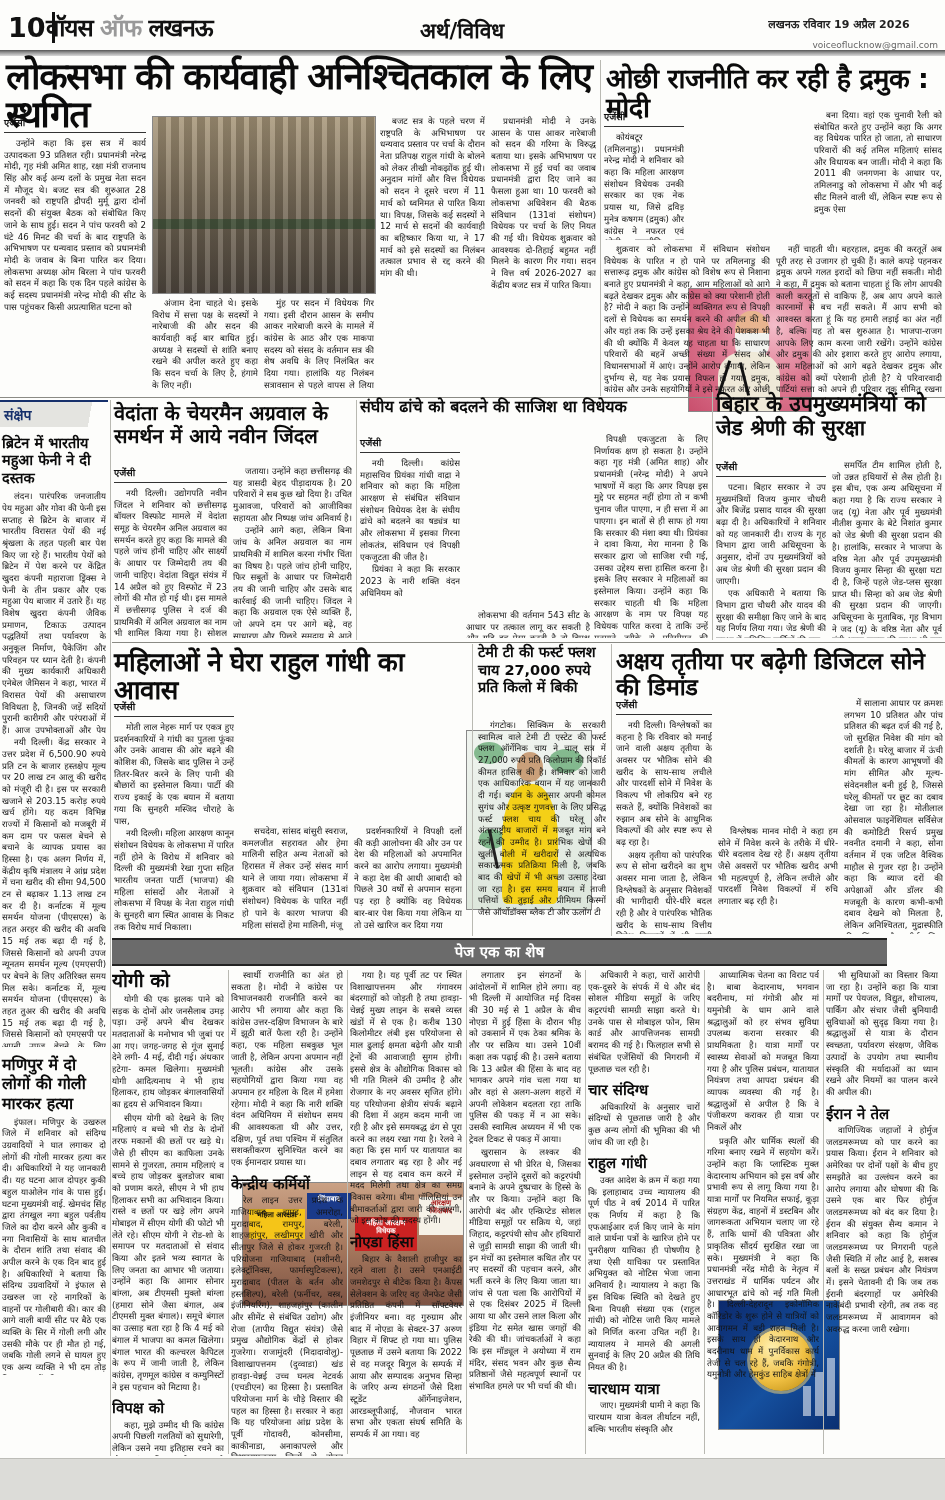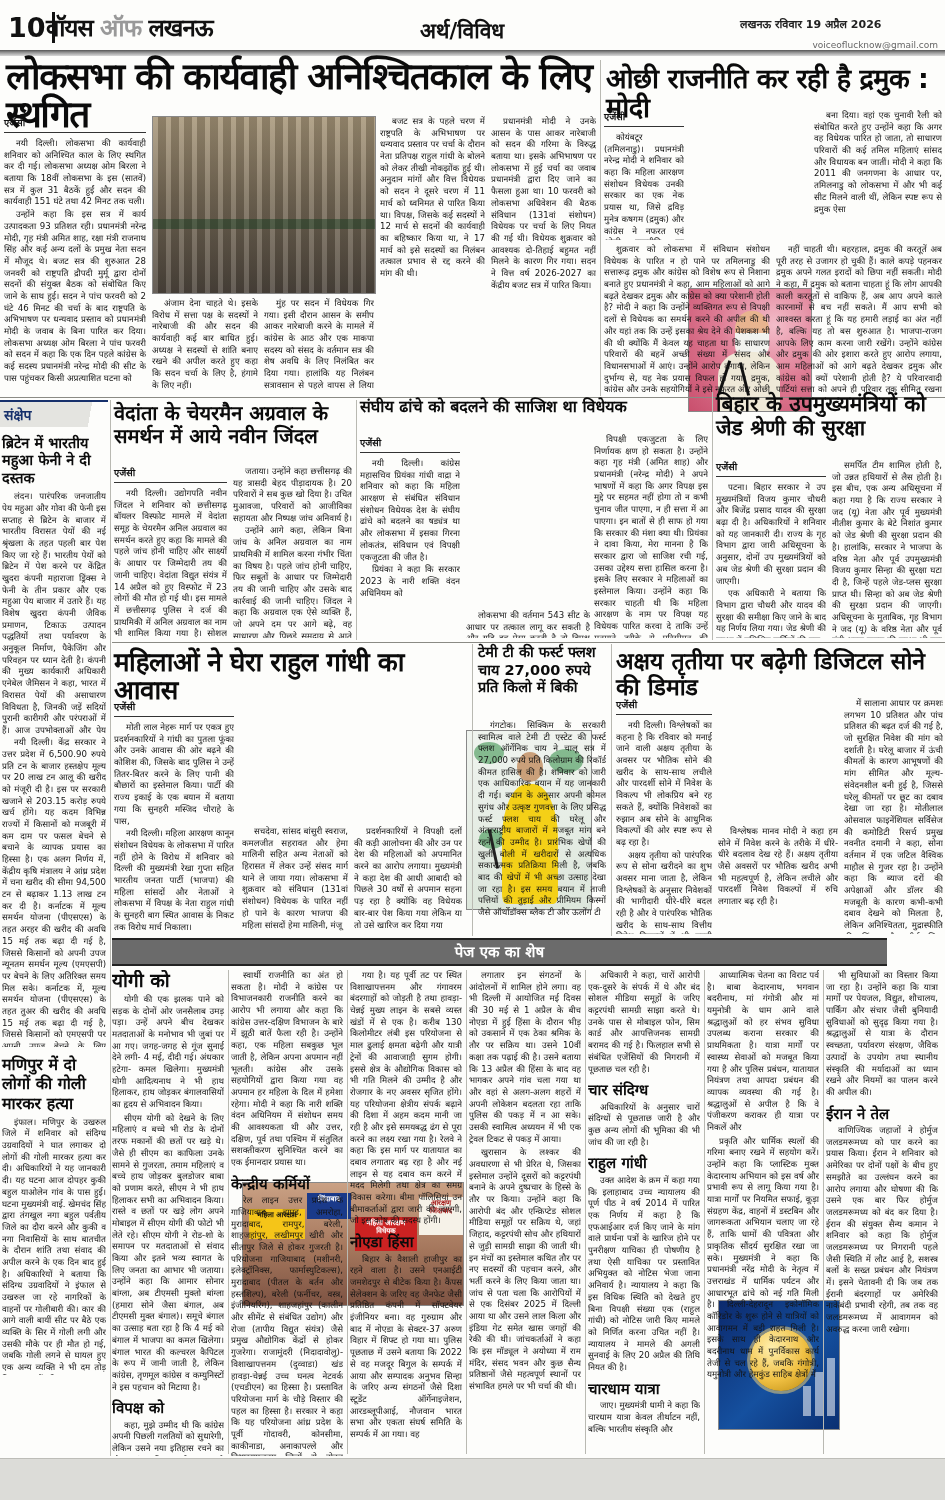--- a/index.html
+++ b/index.html
@@ -3,21 +3,21 @@
 <meta charset="utf-8">
 <style>
   html,body{margin:0;padding:0;}
   body{width:945px;height:1500px;position:relative;background:#fdfdfb;font-family:"DejaVu Sans","Liberation Sans",sans-serif;overflow:hidden;}
   .abs{position:absolute;}
   
   .pagenum{font-size:27px;font-weight:800;border-right:3px solid #111;padding-right:6px;color:#111;}
   .masthead{font-size:24px;font-weight:800;letter-spacing:-1px;color:#111;white-space:nowrap;}
   .masthead .mid{color:#999;}
   .section-title{font-size:21px;font-weight:800;color:#111;}
-  .dateline{font-size:11px;font-weight:700;color:#222;text-align:left;}
+  .dateline{font-size:11px;font-weight:700;color:#222;text-align:center;}
   .email{font-size:9px;color:#666;text-align:right;}
   .toprule{background:linear-gradient(180deg,#555 0%,#999 45%,#d8d8d8 100%);height:6px;}
   
   .h-xl{font-weight:800;color:#0b0b0b;letter-spacing:-1.5px;line-height:1.02;}
   .h-lg{font-weight:800;color:#0b0b0b;letter-spacing:-0.5px;line-height:1.08;}
   .h-md{font-weight:800;color:#0b0b0b;line-height:1.15;}
   
   .col{font-size:8.6px;line-height:1.36;text-align:justify;color:#141414;overflow:hidden;}
   .col p{margin:0 0 1px 0;text-indent:12px;}
   .byline{font-weight:700;font-size:9.5px;color:#111;border-bottom:1px solid #333;padding-bottom:3px;}
@@ -65,21 +65,20 @@
   </div>
   <div class="abs section-title" style="left:420px;top:16px;">अर्थ/विविध</div>
   <div class="abs dateline" style="left:740px;top:16px;width:198px;">लखनऊ रविवार 19 अप्रैल 2026</div>
   <div class="abs email" style="left:740px;top:40px;width:198px;">voiceoflucknow@gmail.com</div>
 </div>
 <div class="abs toprule" style="left:0;top:50px;width:945px;"></div>
 
 <div class="abs h-xl" style="left:6px;top:58px;width:592px;font-size:37px;">लोकसभा की कार्यवाही अनिश्चितकाल के लिए स्थगित</div>
 <div class="abs byline" style="left:4px;top:116px;width:142px;">एजेंसी</div>
 <div class="abs col" style="left:4px;top:138px;width:142px;height:256px;">
-    <p>नयी दिल्ली। लोकसभा की कार्यवाही शनिवार को अनिश्चित काल के लिए स्थगित कर दी गई। लोकसभा अध्यक्ष ओम बिरला ने बताया कि 18वीं लोकसभा के इस (सातवें) सत्र में कुल 31 बैठकें हुईं और सदन की कार्यवाही 151 घंटे तथा 42 मिनट तक चली।</p>
     <p>उन्होंने कहा कि इस सत्र में कार्य उत्पादकता 93 प्रतिशत रही। प्रधानमंत्री नरेन्द्र मोदी, गृह मंत्री अमित शाह, रक्षा मंत्री राजनाथ सिंह और कई अन्य दलों के प्रमुख नेता सदन में मौजूद थे। बजट सत्र की शुरुआत 28 जनवरी को राष्ट्रपति द्रौपदी मुर्मू द्वारा दोनों सदनों की संयुक्त बैठक को संबोधित किए जाने के साथ हुई। सदन ने पांच फरवरी को 2 घंटे 46 मिनट की चर्चा के बाद राष्ट्रपति के अभिभाषण पर धन्यवाद प्रस्ताव को प्रधानमंत्री मोदी के जवाब के बिना पारित कर दिया। लोकसभा अध्यक्ष ओम बिरला ने पांच फरवरी को सदन में कहा कि एक दिन पहले कांग्रेस के कई सदस्य प्रधानमंत्री नरेन्द्र मोदी की सीट के पास पहुंचकर किसी अप्रत्याशित घटना को</p>
   </div>
 <div class="abs photo photo-parliament" style="left:152px;top:116px;width:222px;height:176px;"></div>
 <div class="abs col" style="left:152px;top:298px;width:106px;height:96px;">
     <p>अंजाम देना चाहते थे। इसके विरोध में सत्ता पक्ष के सदस्यों ने नारेबाजी की और सदन की कार्यवाही कई बार बाधित हुई। अध्यक्ष ने सदस्यों से शांति बनाए रखने की अपील करते हुए कहा कि सदन चर्चा के लिए है, हंगामे के लिए नहीं।</p>
   </div>
 <div class="abs col" style="left:264px;top:298px;width:110px;height:96px;">
     <p>मुंह पर सदन में विधेयक गिर गया। इसी दौरान आसन के समीप आकर नारेबाजी करने के मामले में कांग्रेस के आठ और एक माकपा सदस्य को संसद के वर्तमान सत्र की शेष अवधि के लिए निलंबित कर दिया गया। हालांकि यह निलंबन सत्रावसान से पहले वापस ले लिया गया।</p>
   </div>
 <div class="abs col" style="left:380px;top:116px;width:105px;height:278px;">

